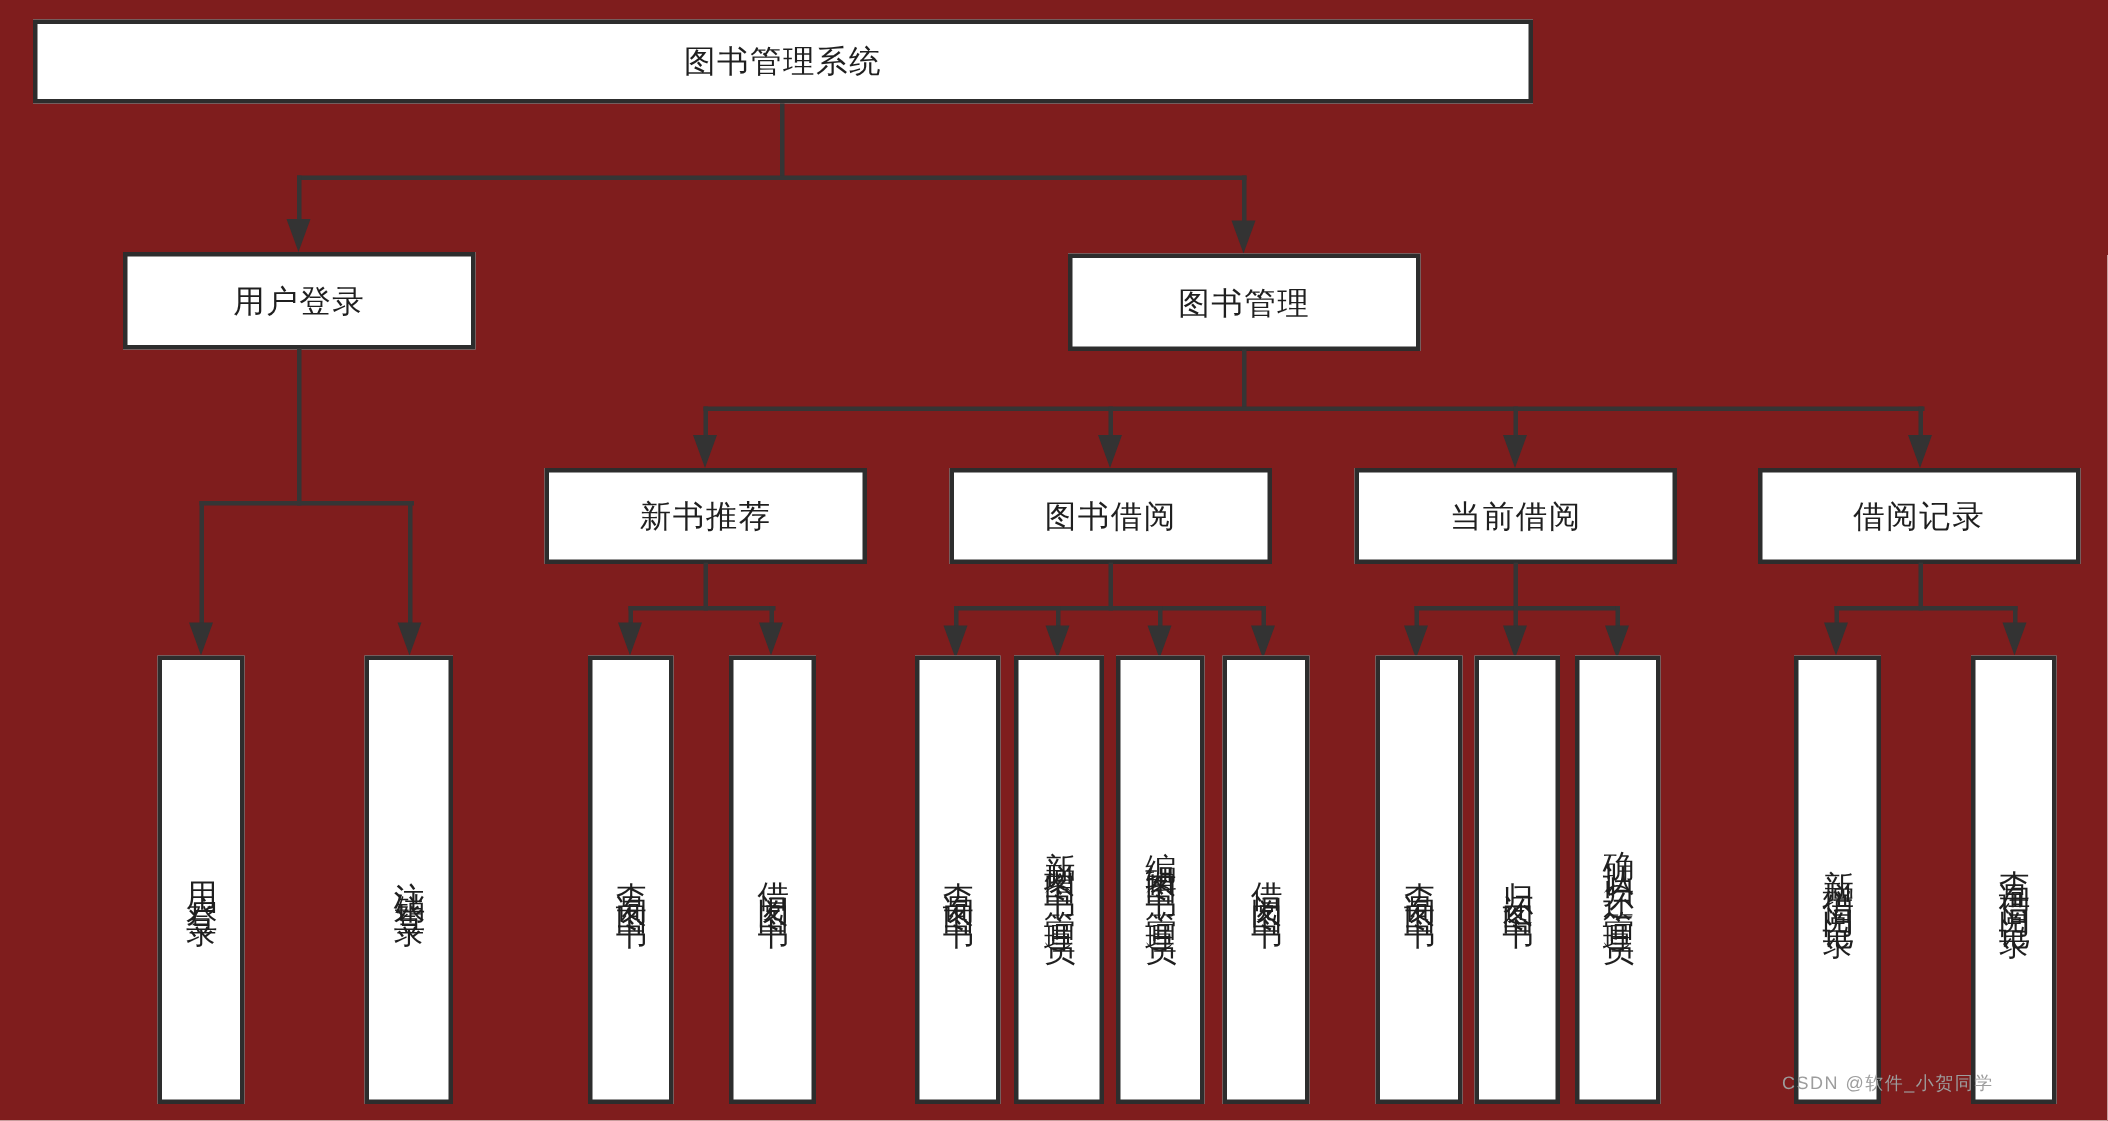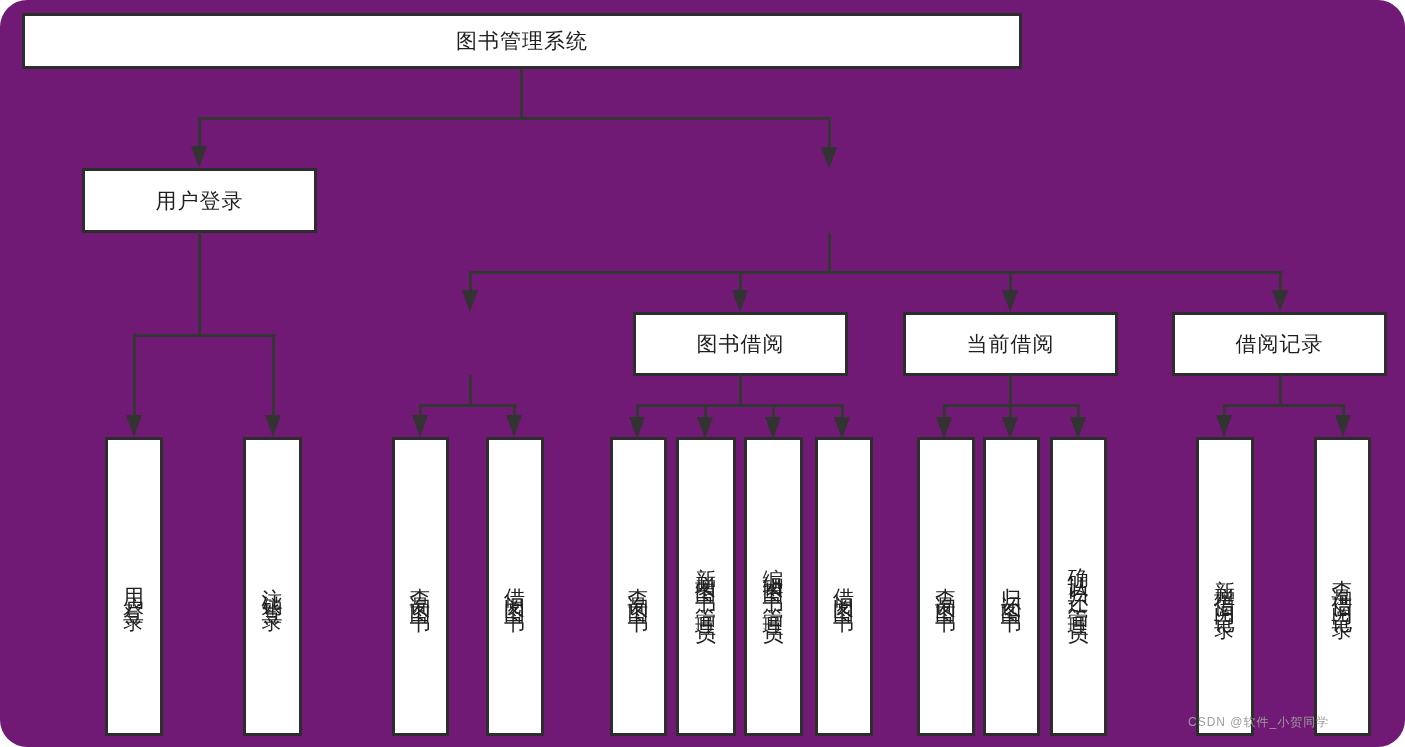--- a/index.html
+++ b/index.html
@@ -1,19 +1,19 @@
 <!DOCTYPE html>
 <html><head>
 <meta charset="utf-8">
 <style>
   * { margin:0; padding:0; box-sizing:border-box; }
   html,body { background:#ffffff; }
   .stage {
-    position:relative; width:1405px; height:747px; background:#701a75;
-    font-family:"Liberation Sans", sans-serif; overflow:hidden;border-radius:27px;
+    position:relative; width:1405px; height:747px; background:#7f1d1d;
+    font-family:"Liberation Sans", sans-serif; overflow:hidden;
   }
   .box {
     position:absolute; background:#ffffff; border:3px solid #2d2d2d;
     display:flex; align-items:center; justify-content:center;
     font-size:21px; color:#1f1f1f; letter-spacing:1px; text-align:center;
   }
   .vbox {
     writing-mode:vertical-rl; text-orientation:mixed;
     letter-spacing:8px; font-size:21px; line-height:1;
   }
@@ -37,39 +37,41 @@
   <div class="box" style="left:22px; top:13px; width:1000px; height:56px;">图书管理系统</div>
 
   <div class="vline" style="left:520px; top:69px; height:50px;"></div>
   <div class="hline" style="left:198px; top:117px; width:633px;"></div>
   <div class="vline" style="left:198px; top:117px; height:34px;"></div>
   <div class="arrow" style="left:191px; top:146px;"></div>
   <div class="vline" style="left:828px; top:117px; height:36px;"></div>
   <div class="arrow" style="left:821px; top:147px;"></div>
 
   <div class="box" style="left:82px; top:168px; width:235px; height:65px;">用户登录</div>
+  <div class="box" style="left:712px; top:169px; width:235px; height:65px;">图书管理</div>
 
   <div class="vline" style="left:198px; top:232px; height:105px;"></div>
   <div class="hline" style="left:133px; top:334px; width:143px;"></div>
   <div class="vline" style="left:133px; top:334px; height:85px;"></div>
   <div class="arrow" style="left:126px; top:415px;"></div>
   <div class="vline" style="left:272px; top:334px; height:85px;"></div>
   <div class="arrow" style="left:265px; top:415px;"></div>
 
   <div class="vline" style="left:828px; top:233px; height:41px;"></div>
   <div class="hline" style="left:469px; top:271px; width:814px;"></div>
   <div class="vline" style="left:469px; top:271px; height:23px;"></div>
   <div class="arrow" style="left:462px; top:290px;"></div>
   <div class="vline" style="left:739px; top:271px; height:23px;"></div>
   <div class="arrow" style="left:732px; top:290px;"></div>
   <div class="vline" style="left:1009px; top:271px; height:23px;"></div>
   <div class="arrow" style="left:1002px; top:290px;"></div>
   <div class="vline" style="left:1279px; top:271px; height:23px;"></div>
   <div class="arrow" style="left:1272px; top:290px;"></div>
 
+  <div class="box" style="left:363px; top:312px; width:215px; height:64px;">新书推荐</div>
   <div class="box" style="left:903px; top:312px; width:215px; height:64px;">当前借阅</div>
   <div class="box" style="left:633px; top:312px; width:215px; height:64px;">图书借阅</div>
   <div class="box" style="left:1172px; top:312px; width:215px; height:64px;">借阅记录</div>
 
   <div class="vline" style="left:469px; top:375px; height:32px;"></div>
   <div class="hline" style="left:419px; top:404px; width:98px;"></div>
   <div class="vline" style="left:419px; top:404px; height:14px;"></div>
   <div class="arrow" style="left:412px; top:415px;"></div>
   <div class="vline" style="left:513px; top:404px; height:14px;"></div>
   <div class="arrow" style="left:506px; top:415px;"></div>

